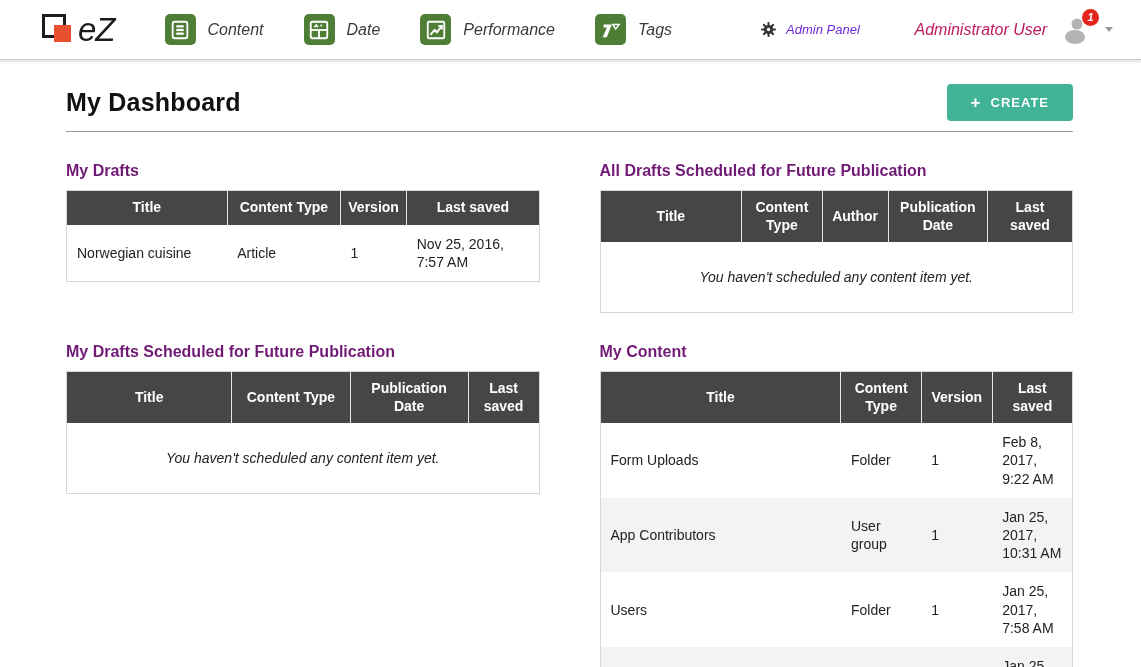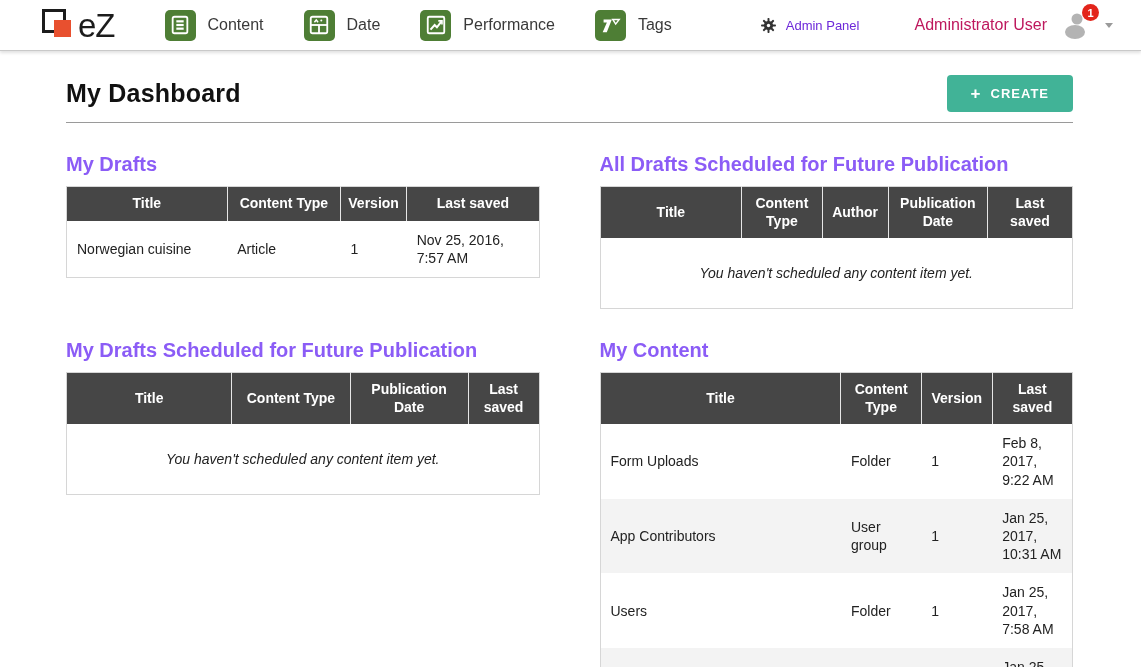--- a/index.html
+++ b/index.html
@@ -1,22 +1,22 @@
 <!DOCTYPE html>
 <html><head>
 <meta charset="utf-8">
 <style>
   * { margin:0; padding:0; box-sizing:border-box; }
   html,body { width:1141px; height:667px; overflow:hidden; background:#fff;
     font-family:"Liberation Sans", sans-serif; color:#333; }
 
   
-  .topnav { display:flex; align-items:center; height:51px; background:#fff;
+  .topnav { display:flex; align-items:center; height:60px; background:#fff;
     padding:0 28px 0 40px; border-bottom:1px solid #c9c9c9;
-    box-shadow:0 2px 3px rgba(0,0,0,0.12); position:relative; z-index:5; }
+    box-shadow:0 2px 3px rgba(0,0,0,0.12); position:relative; z-index:5;font-style:italic; }
   .logo { display:flex; align-items:center; cursor:pointer; margin-right:50px; }
   .logo-mark { position:relative; width:38px; height:40px; }
   .logo-outline { position:absolute; left:2px; top:4px; width:24px; height:24px;
     border:3px solid #1c1c1c; background:#fff; }
   .logo-orange { position:absolute; left:14px; top:15px; width:17px; height:17px; }
   .logo-text { font-size:33px; color:#1c1c1c; letter-spacing:-1px; line-height:1; }
   .nav-items { display:flex; align-items:flex-end; gap:40px; }
   .nav-item { display:flex; align-items:center; gap:12px; cursor:pointer; }
   .nav-icon { width:31px; height:31px; border-radius:5px; display:flex;
     align-items:center; justify-content:center; }
@@ -36,21 +36,21 @@
   .main { padding:24px 68px 0 66px; }
   .page-header { display:flex; justify-content:space-between; align-items:center;
     border-bottom:1px solid #9a9a9a; padding-bottom:10px; margin-bottom:30px; }
   .page-title { font-size:25px; font-weight:bold; color:#111; letter-spacing:0.2px;text-align:center; }
   .create-btn { border:none; color:#fff; font-family:"Liberation Sans",sans-serif;
     font-size:13px; font-weight:bold; letter-spacing:1px; border-radius:4px;
     padding:11px 24px; display:flex; align-items:center; gap:9px; cursor:pointer; }
   .create-btn .plus { font-size:17px; font-weight:bold; line-height:0.8; }
 
   .grid { display:grid; grid-template-columns:1fr 1fr; column-gap:60px; row-gap:30px; }
-  .section-heading { font-size:20px; font-weight:bold; color:#8b5cf6; margin-bottom:10px; }
+  .section-heading { font-size:16px; font-weight:bold; color:#701a75; margin-bottom:10px; }
 
   table { width:100%; border-collapse:collapse; table-layout:fixed;
     border:1px solid #d6d6d6; }
   thead th { background:#464646; color:#fff; font-size:14px; font-weight:bold;
     text-align:center; padding:8px 6px; line-height:1.25;
     border-left:1px solid #e6e6e6; }
   thead th:first-child { border-left:none; }
   tbody td { font-size:14px; color:#222; padding:10px 10px; line-height:1.3;
     vertical-align:middle; word-wrap:break-word; }
   tbody tr:nth-child(even) { background:#f3f3f3; }

